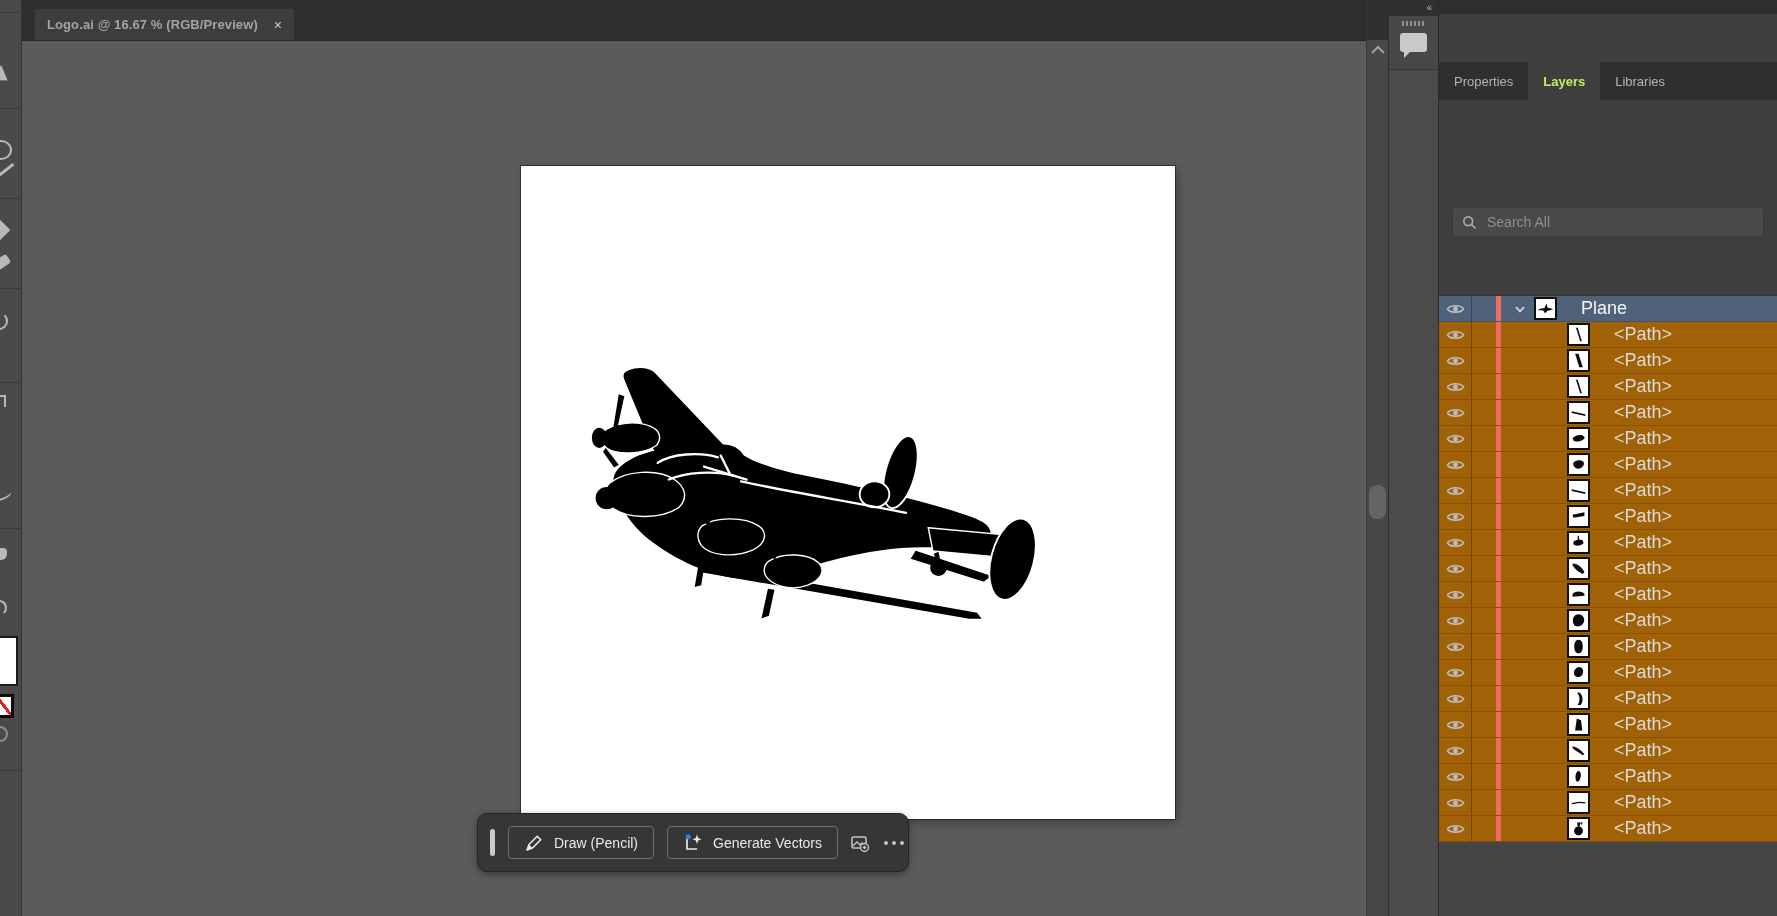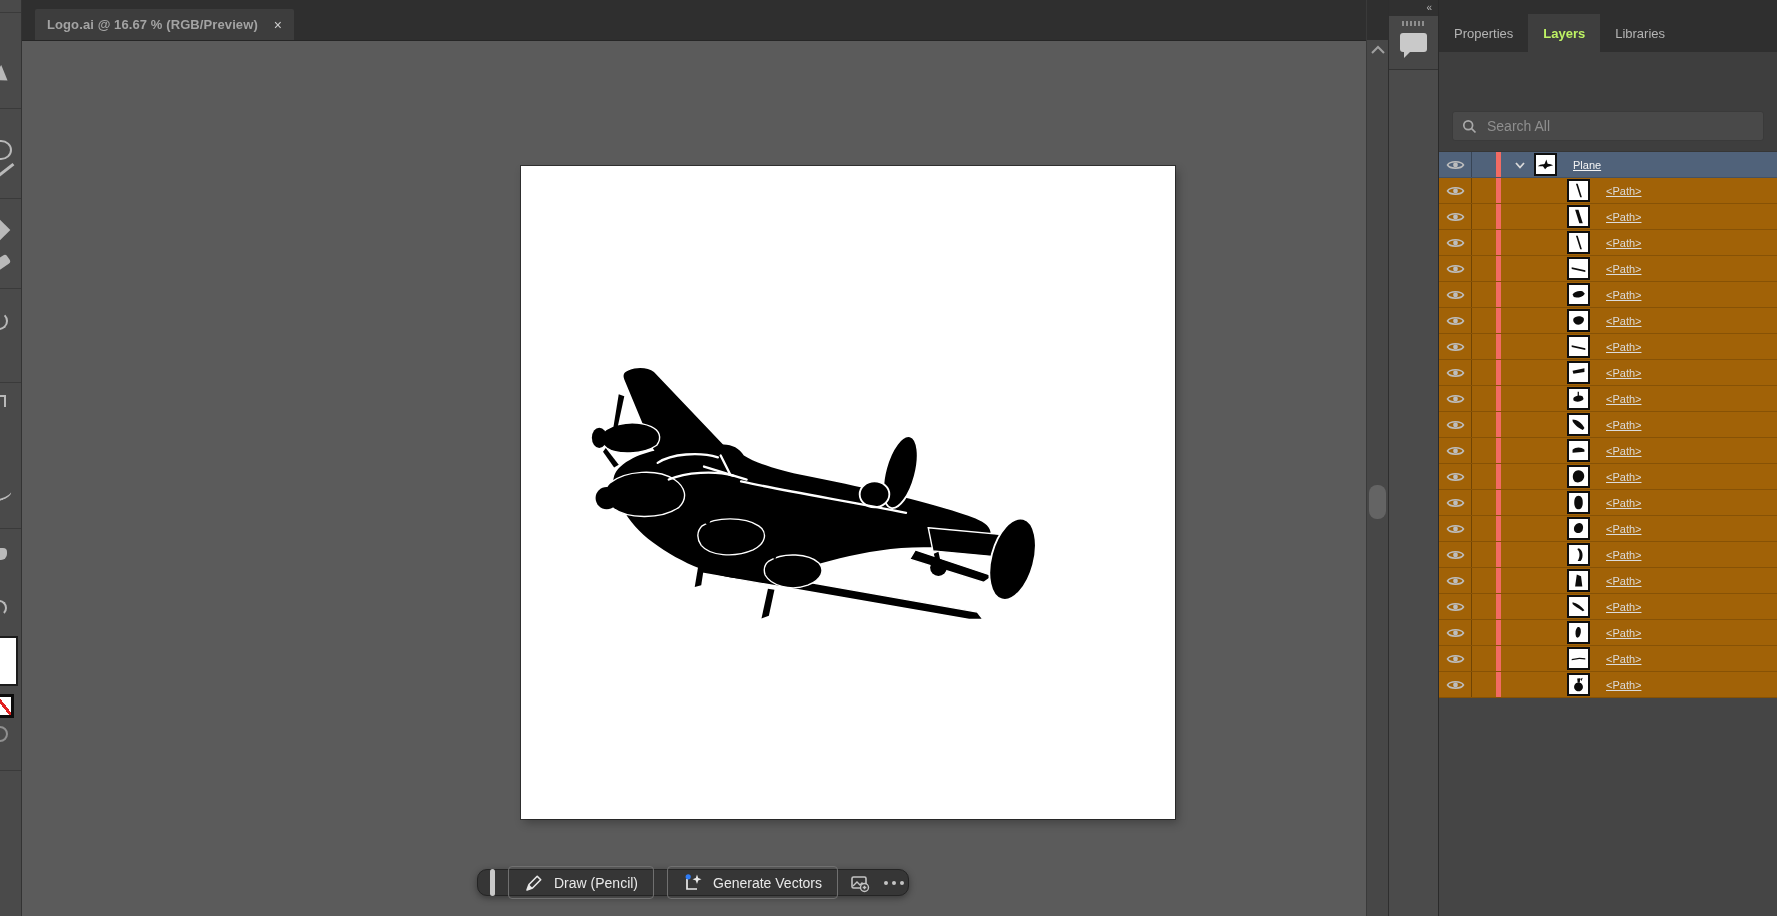--- a/index.html
+++ b/index.html
@@ -20,21 +20,21 @@
           padding:0 12px;border-radius:2px 2px 0 0;}
   .doctab .title{color:#a3a3a3;font-size:13px;font-weight:700;letter-spacing:.1px;}
   .doctab .close{color:#cfcfcf;font-size:14px;margin-left:16px;cursor:default;line-height:1;}
   .canvas{flex:1;background:#5b5b5b;border-top:1px solid #262626;position:relative;}
 
   .artboard{position:absolute;left:499px;top:125px;width:654px;height:653px;background:#fff;
             box-shadow:0 0 0 1px rgba(0,0,0,.45),3px 4px 9px rgba(0,0,0,.28);}
   .plane-svg{position:absolute;left:44px;top:178px;width:556px;height:297px;}
 
   
-  .taskbar{position:absolute;left:455px;top:828px;width:432px;height:27px;background:#363636;
+  .taskbar{position:absolute;left:455px;top:772px;width:432px;height:59px;background:#363636;
            border:1px solid #242424;border-radius:10px;box-shadow:0 2px 7px rgba(0,0,0,.4);
            display:flex;align-items:center;padding:0 12px;}
   .grip{width:5px;height:27px;border-radius:3px;background:#c9c9c9;flex:0 0 5px;}
   .tb-btn{height:33px;margin-left:13px;border:1px solid #707070;border-radius:4px;background:transparent;
           display:flex;align-items:center;padding:0 15px;gap:10px;color:#e9e9e9;font-size:14px;
           font-family:"Liberation Sans",sans-serif;white-space:nowrap;}
   .tb-ic{width:20px;height:20px;display:block;}
   .tb-iconbtn{margin-left:12px;display:flex;align-items:center;}
   .dots{display:flex;gap:4px;margin:0 6px 0 14px;}
   .dots i{width:4px;height:4px;border-radius:50%;background:#c4c4c4;display:block;}
@@ -52,21 +52,21 @@
              padding:1px 6px 0 0;line-height:14px;}
   .dock-tile{height:54px;background:#474747;border-bottom:1px solid #333;display:flex;
              flex-direction:column;align-items:center;padding-top:5px;}
   .grip-dots{width:24px;height:5px;background:repeating-linear-gradient(90deg,#8e8e8e 0 2px,transparent 2px 4px);}
   .bubble{width:27px;height:19px;background:#c9c9c9;border-radius:3px;margin-top:7px;position:relative;}
   .bubble:after{content:"";position:absolute;left:4px;bottom:-6px;border:4px solid transparent;
                 border-top-color:#c9c9c9;border-left-color:#c9c9c9;}
 
   
   .rpanel{width:339px;flex:0 0 339px;background:#3e3e3e;display:flex;flex-direction:column;
-          border-left:1px solid #2a2a2a;}
+          border-left:1px solid #2a2a2a;gap:48px;}
   .rp-head{height:14px;background:#2f2f2f;flex:0 0 14px;}
   .rp-tabs{height:38px;background:#2f2f2f;display:flex;flex:0 0 38px;}
   .rp-tab{padding:0 15px;display:flex;align-items:center;font-size:13px;color:#b4b4b4;cursor:default;}
   .rp-tab.active{background:#3e3e3e;color:#bef264;font-weight:700;}
   .searchwrap{padding:11px 13px 10px 13px;}
   .searchbox{height:30px;background:#494949;border:1px solid #3a3a3a;border-radius:3px;display:flex;
              align-items:center;padding:0 9px;margin-top:48px;}
   .searchbox input{flex:1;background:transparent;border:none;outline:none;color:#ddd;font-size:14px;
                    margin-left:8px;font-family:"Liberation Sans",sans-serif;}
   .searchbox input::placeholder{color:#8f8f8f;}
@@ -78,21 +78,21 @@
   .cell-eye{width:33px;flex:0 0 33px;border-right:1px solid rgba(0,0,0,.3);display:flex;
             align-items:center;justify-content:center;}
   .cell-lock{width:24px;flex:0 0 24px;}
   .cell-bar{width:5px;flex:0 0 5px;}
   .cell-main{flex:1;display:flex;align-items:center;overflow:hidden;}
   .chev{width:16px;margin-left:11px;display:flex;align-items:center;justify-content:center;}
   .thumb{width:23px;height:23px;background:#fff;border:2px solid #0f0f0f;margin-left:6px;
          display:flex;align-items:center;justify-content:center;flex:0 0 23px;}
   .lrow.path .thumb{margin-left:66px;}
   .thumb svg{width:17px;height:17px;display:block;}
-  .lname{margin-left:16px;font-size:11px;color:#dcdcdc;white-space:nowrap;text-decoration:underline;}
+  .lname{margin-left:24px;font-size:18px;color:#dcdcdc;white-space:nowrap;}
   .lrow.selected .lname{color:#f4f4f4;}
 </style>
 </head>
 <body>
 
 <div class="toolstrip">
   <div class="tdiv" style="top:12px"></div>
   <div class="tdiv" style="top:108px"></div>
   <div class="tdiv" style="top:198px"></div>
   <div class="tdiv" style="top:288px"></div>

